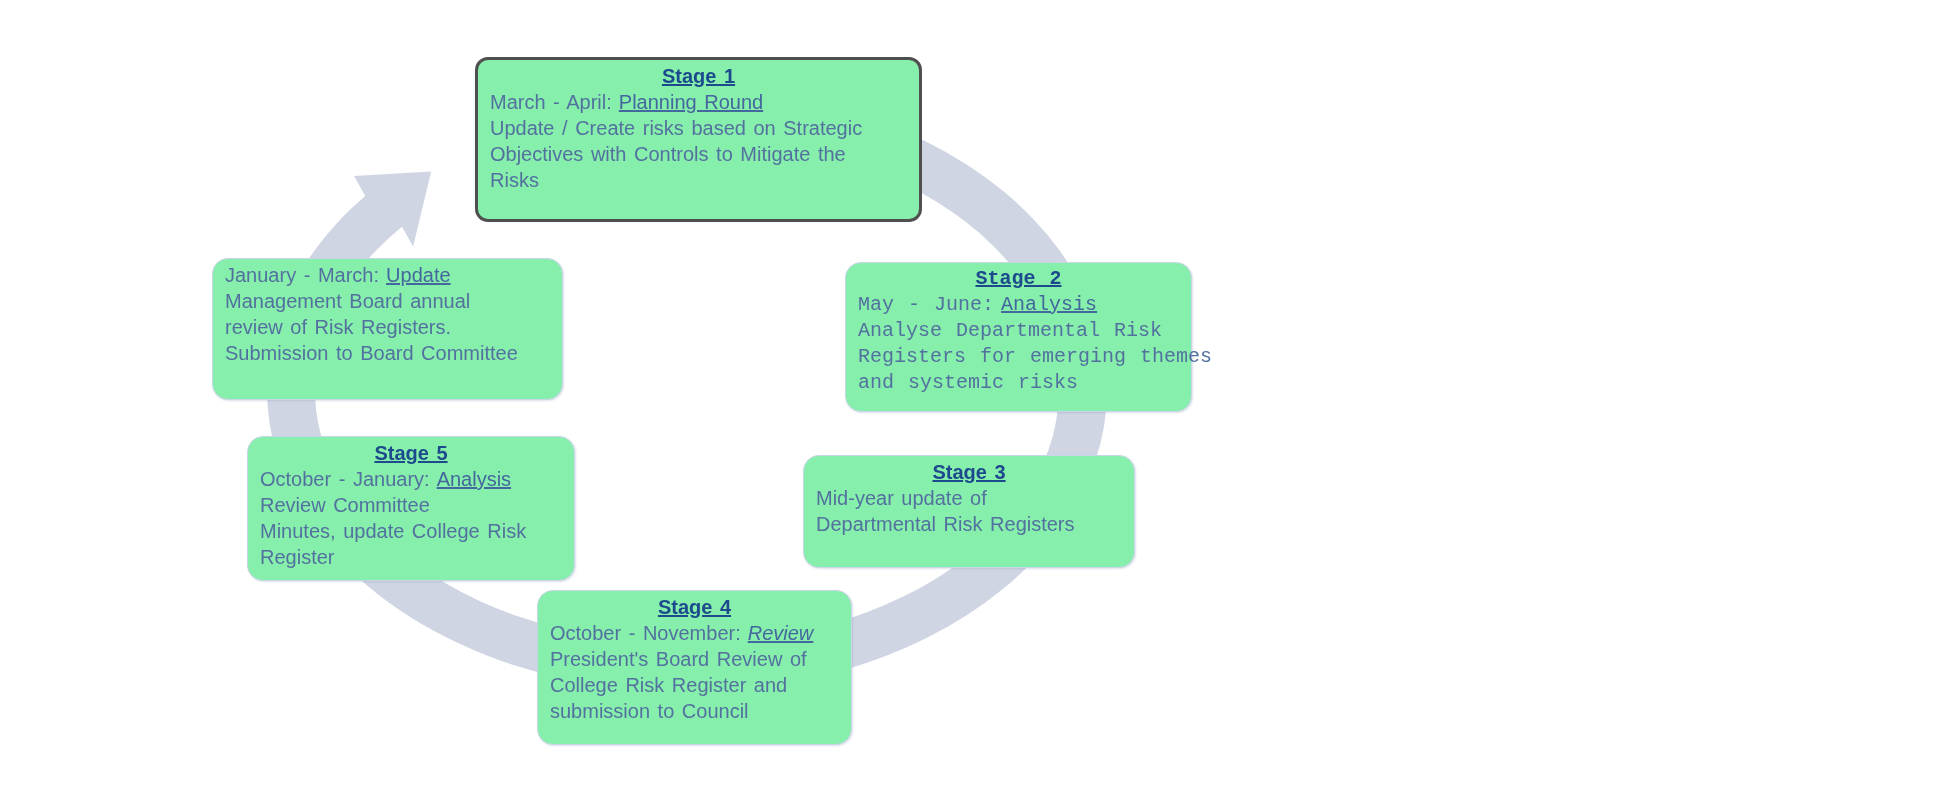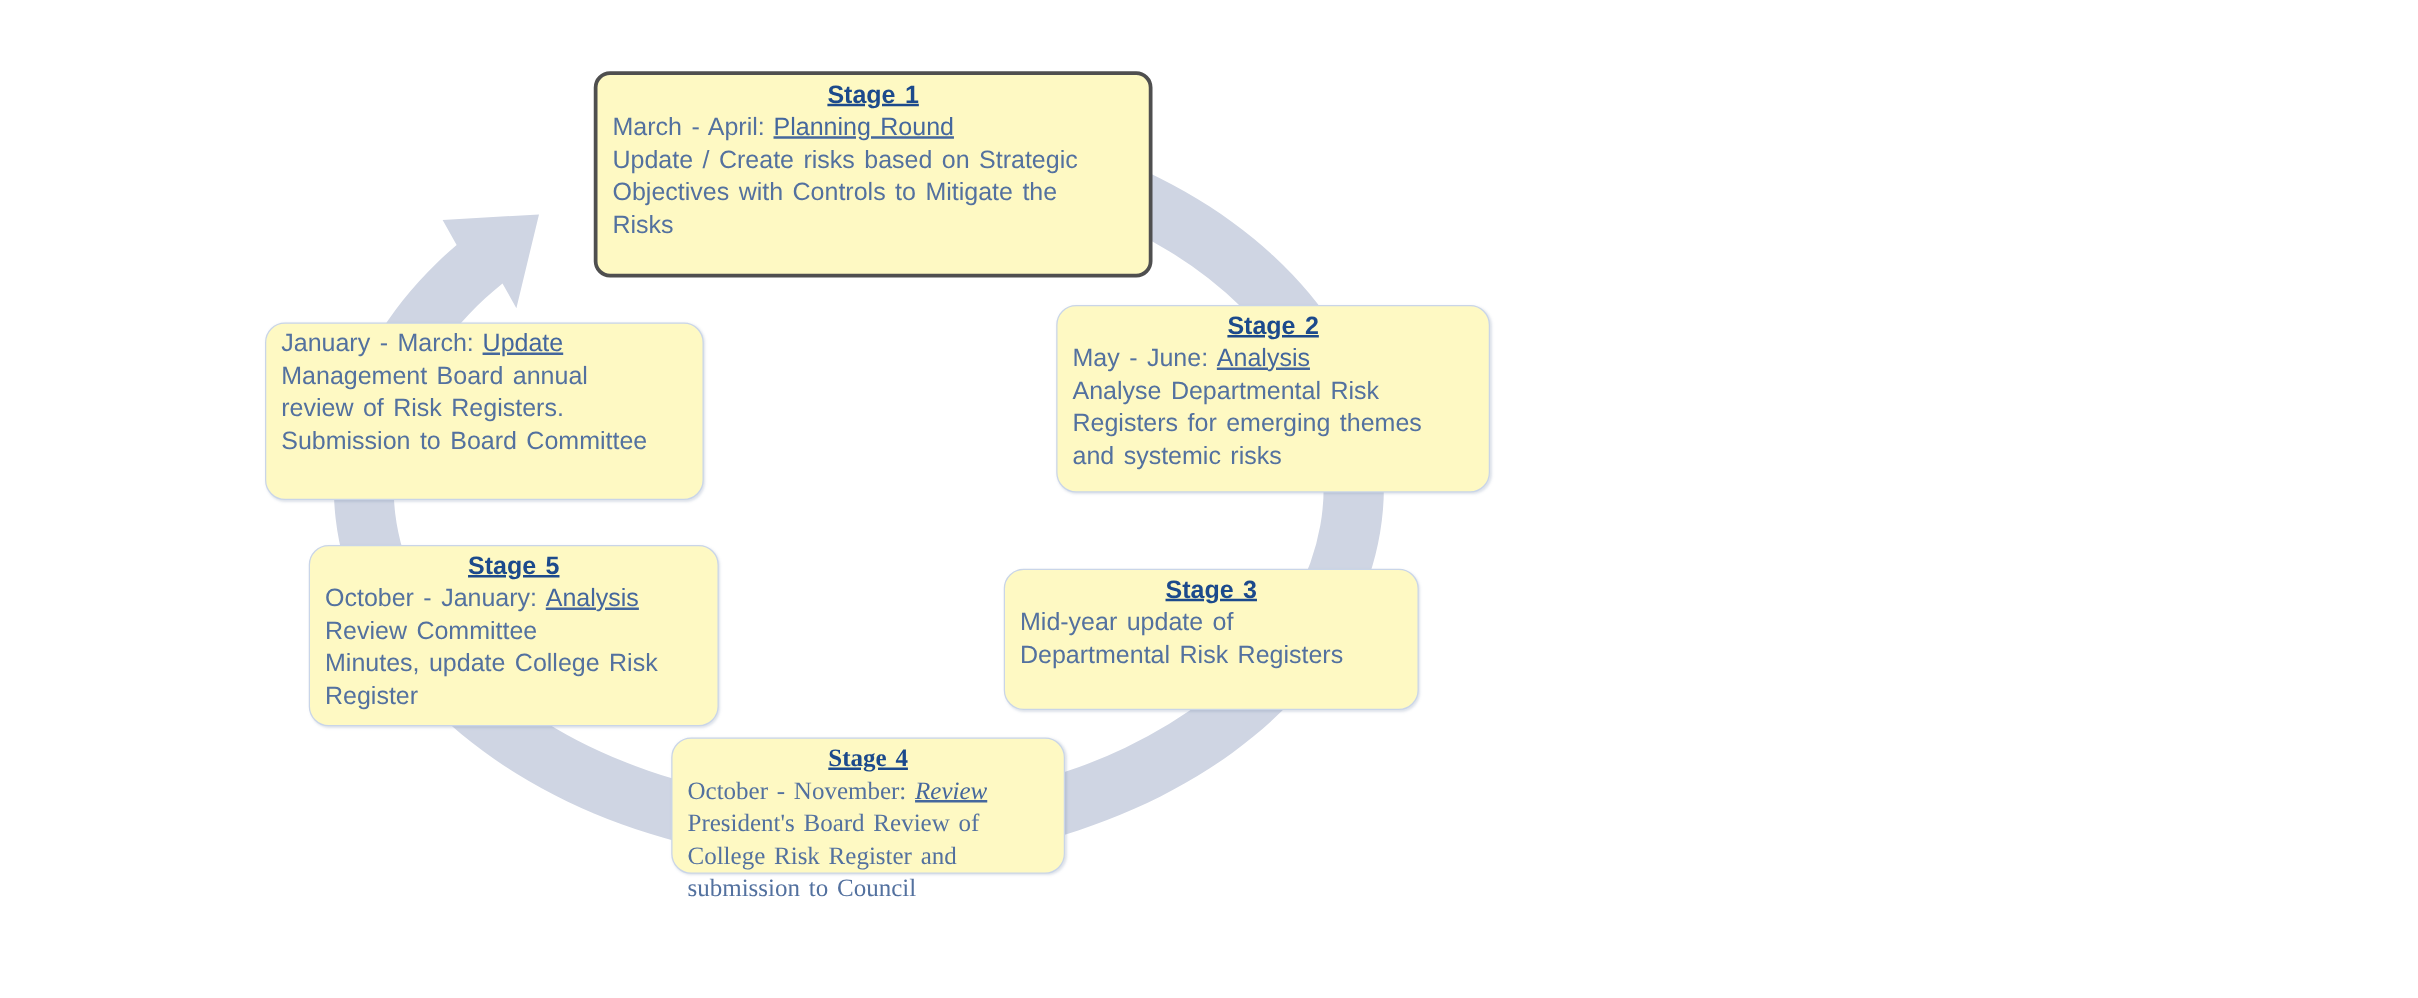--- a/index.html
+++ b/index.html
@@ -16,21 +16,21 @@
     overflow: hidden;
   }
   svg.cycle {
     position: absolute;
     left: 0;
     top: 0;
   }
   .stage-box {
     position: absolute;
     box-sizing: border-box;
-    background: #fef9c3;
+    background: #86efac;
     border: 1px solid #c9d5e8;
     border-radius: 16px;
     padding: 3px 12px 8px 12px;
     color: #53719f;
     font-size: 20px;
     line-height: 26px;
     word-spacing: 2px;
     box-shadow: 1px 1px 2px rgba(120,140,170,0.25);
   }
   .stage-box.highlight {
@@ -48,23 +48,23 @@
   .stage-line { white-space: pre; }
   .kw {
     text-decoration: underline;
     margin-left: 7px;
     color: #44679d;
   }
   .kw.italic { font-style: italic; }
   .stage-desc { white-space: pre; }
 
   #box1 { left: 475px; top:  57px; width: 447px; height: 165px; }
-  #box2 { left: 845px; top: 244px; width: 347px; height: 150px; }
+  #box2 { left: 845px; top: 262px; width: 347px; height: 150px; font-family: Liberation Mono, monospace; }
   #box3 { left: 803px; top: 455px; width: 332px; height: 113px; }
-  #box4 { left: 537px; top: 590px; width: 315px; height: 109px; font-family: Liberation Serif, serif; }
+  #box4 { left: 537px; top: 590px; width: 315px; height: 155px; }
   #box5 { left: 247px; top: 436px; width: 328px; height: 145px; }
   #box6 { left: 212px; top: 258px; width: 351px; height: 142px; }
 </style>
 </head>
 <body>
 
 <div class="canvas">
 
   <svg class="cycle" width="1934" height="798" viewBox="0 0 1934 798">
     <path d="M543.4 106.2

